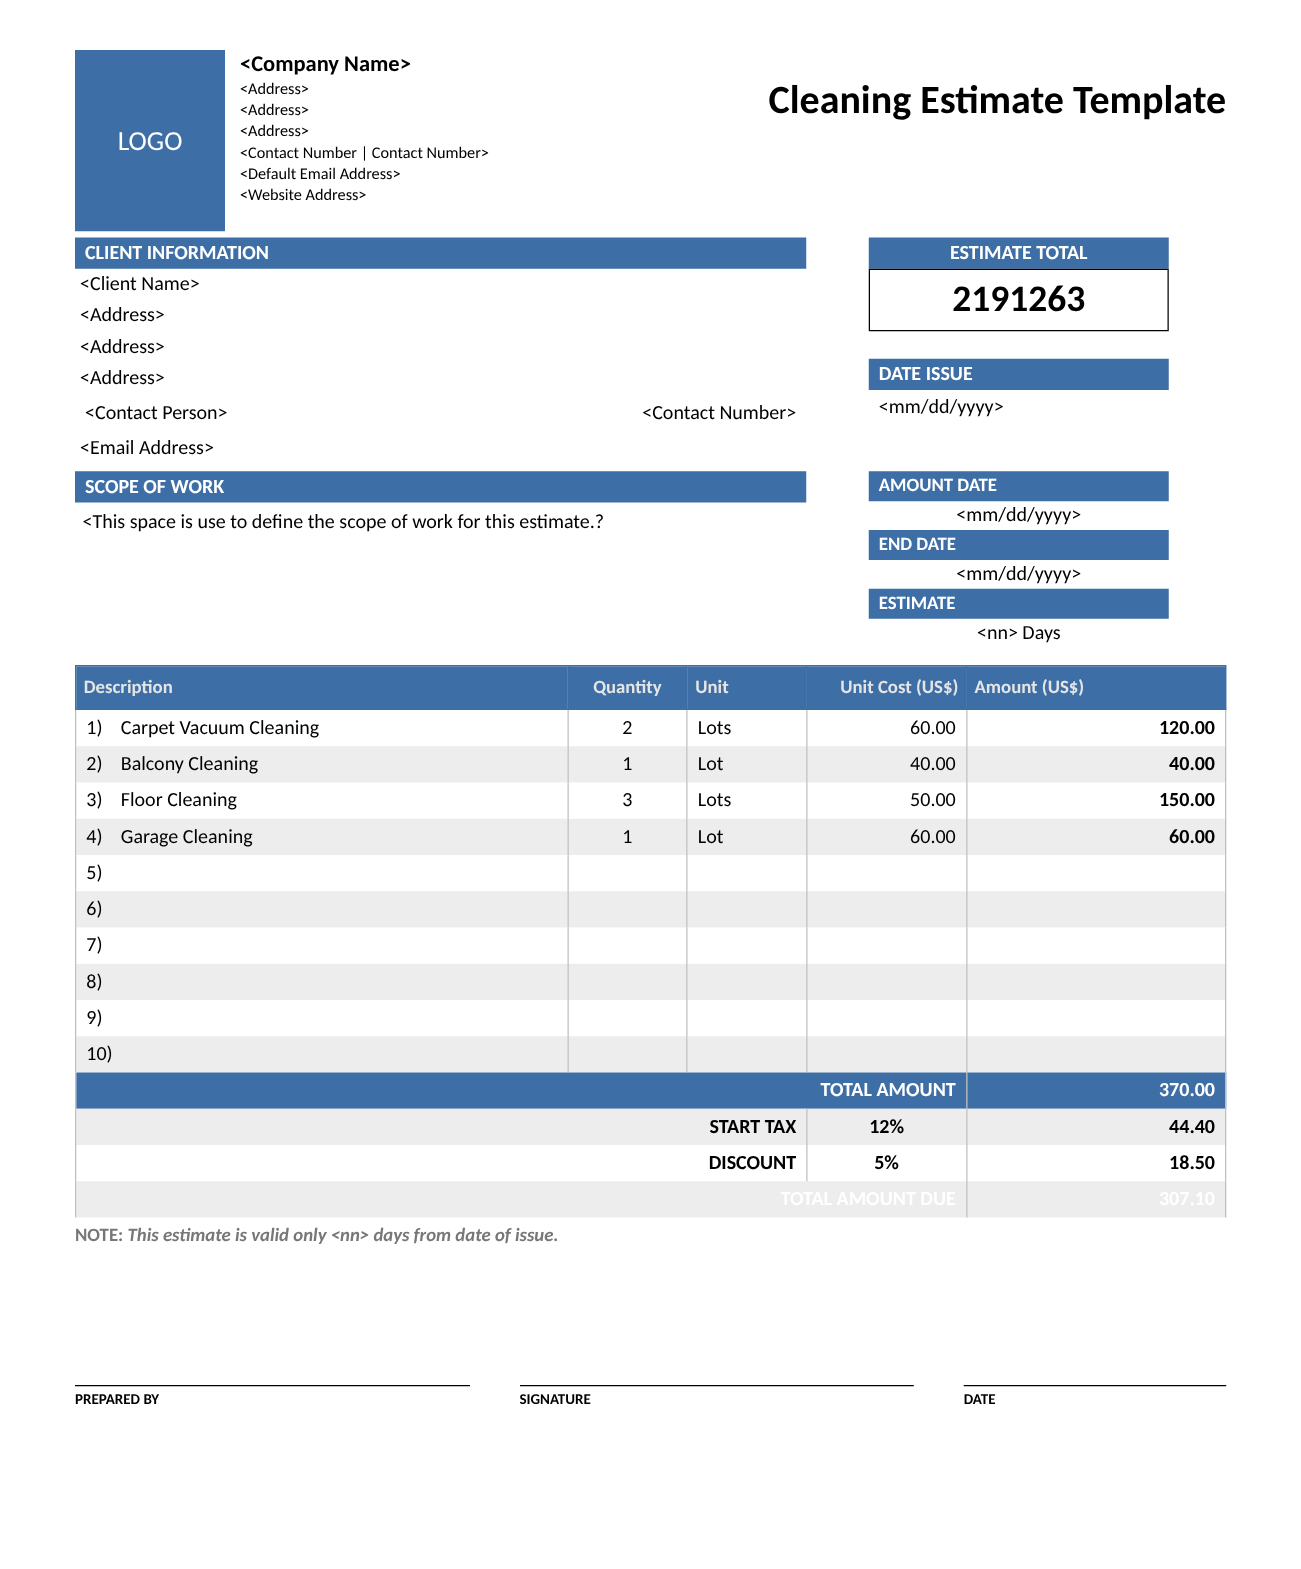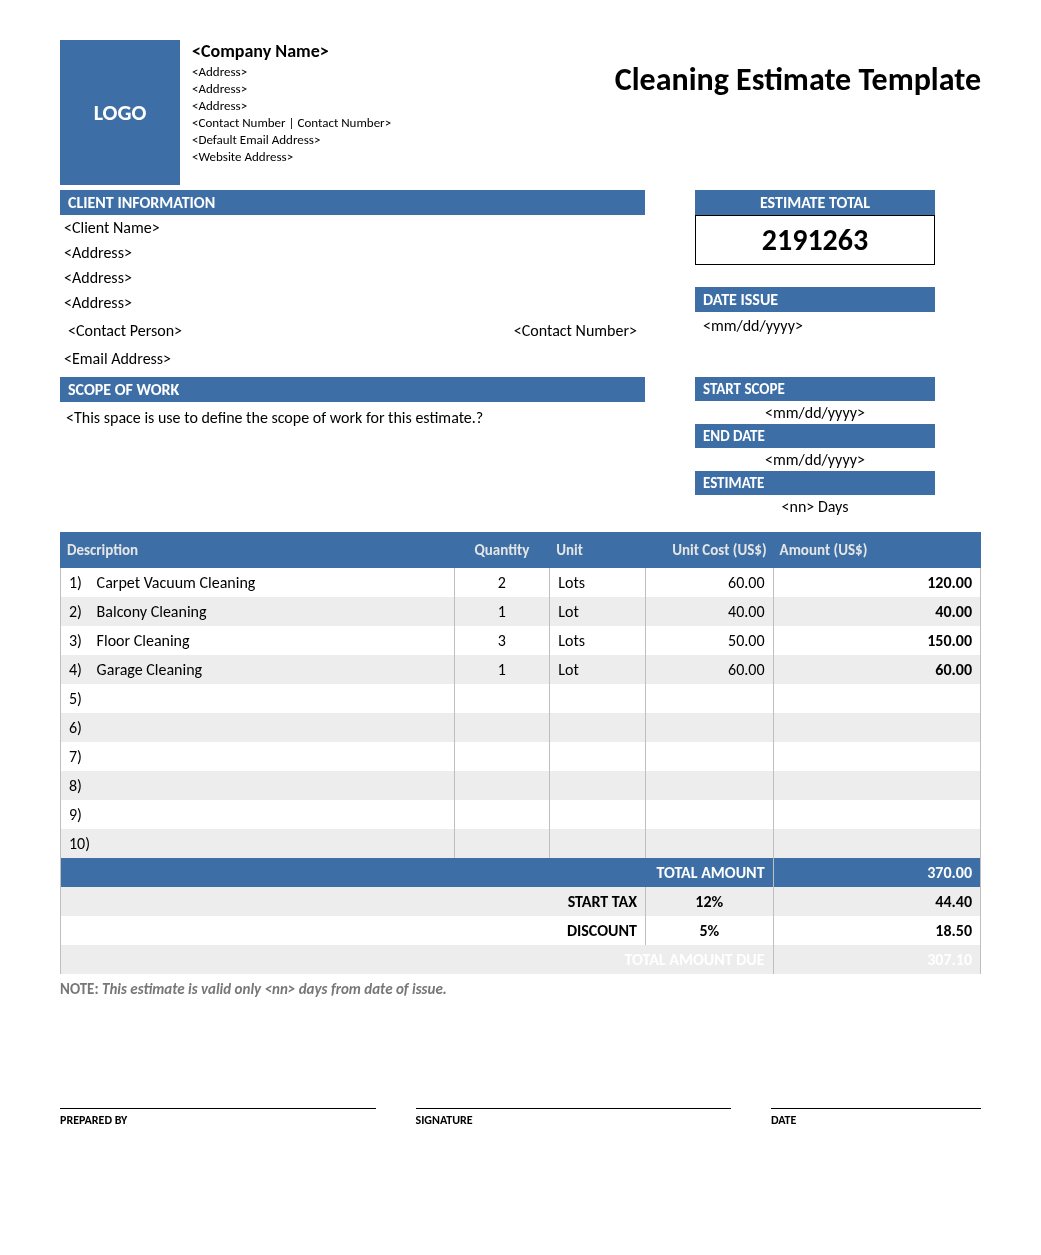--- a/index.html
+++ b/index.html
@@ -11,21 +11,21 @@
     background: #fff;
     color: #000;
     width: 1041px;
   }
   .top-row { display: flex; }
   .logo-box {
     width: 120px; height: 145px;
     background: #3d6fa6;
     color: #fff;
     display: flex; align-items: center; justify-content: center;
-    font-size: 22px; font-weight: bold;
+    font-size: 22px; font-weight: normal;
   }
   .company-block { margin-left: 12px; font-size: 13px; }
   .company-name { font-weight: bold; font-size: 18px; margin-bottom: 2px; }
   .company-block div { margin-bottom: 2px; }
   .doc-title {
     margin-left: auto;
     font-size: 32px; font-weight: bold;
     align-self: flex-start;
     margin-top: 20px;
   }
@@ -130,21 +130,21 @@
     <div class="pad-cell">&lt;mm/dd/yyyy&gt;</div>
   </div>
 </div>
 
 <div class="two-col" style="margin-top:6px">
   <div class="left-col">
     <div class="bar-header">SCOPE OF WORK</div>
     <div class="scope-body">&lt;This space is use to define the scope of work for this estimate.?</div>
   </div>
   <div class="right-col date-block">
-    <div class="bar-header">START SCOPE</div>
+    <div class="bar-header">AMOUNT DATE</div>
     <div class="date-value">&lt;mm/dd/yyyy&gt;</div>
     <div class="bar-header">END DATE</div>
     <div class="date-value">&lt;mm/dd/yyyy&gt;</div>
     <div class="bar-header">ESTIMATE</div>
     <div class="date-value">&lt;nn&gt; Days</div>
   </div>
 </div>
 
 <table class="items">
   <thead>

